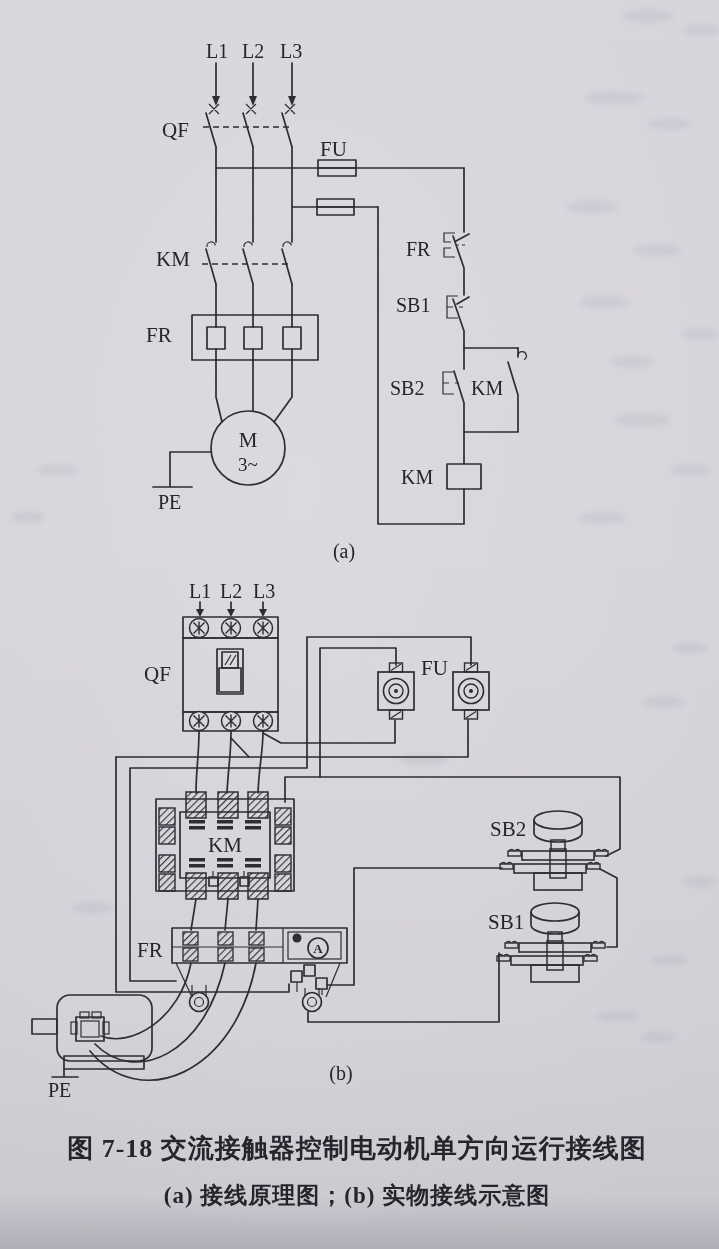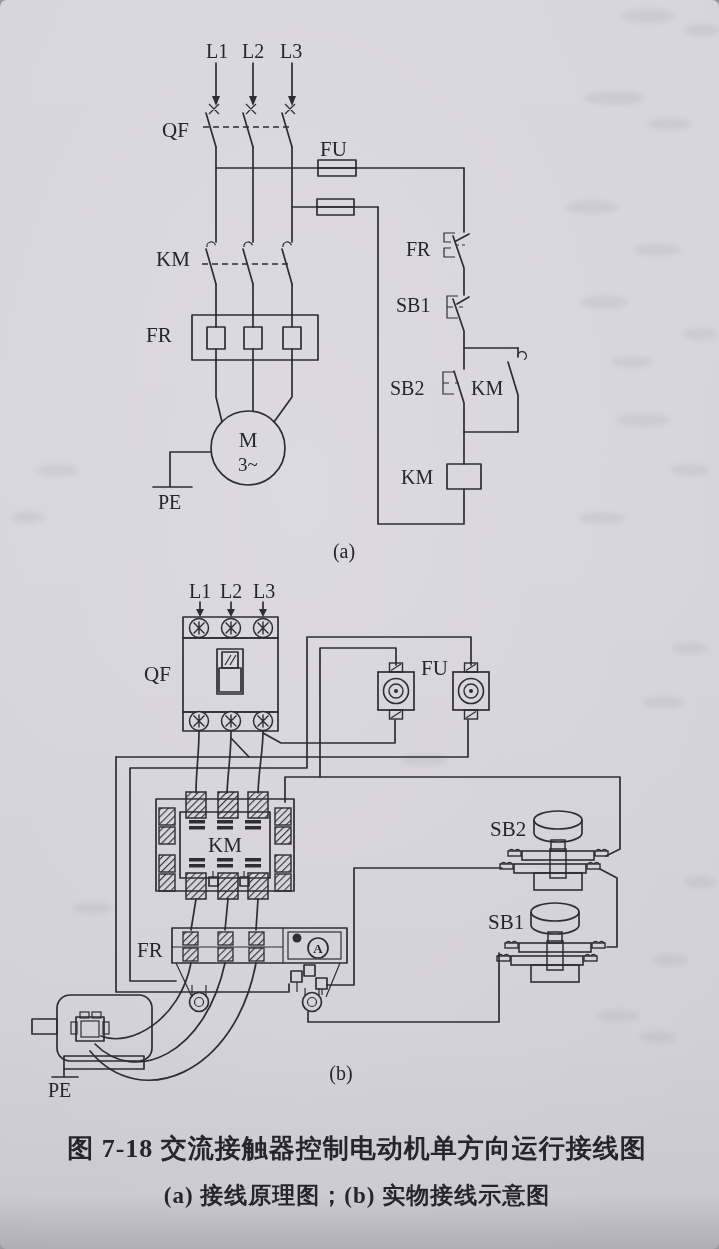--- a/index.html
+++ b/index.html
@@ -1,17 +1,17 @@
 <!DOCTYPE html>
 <html><head>
 <meta charset="utf-8">
 <style>
   html,body{margin:0;padding:0;background:#9a98a0;}
   #page{position:relative;width:719px;height:1249px;margin:0 auto;overflow:hidden;
-        font-family:"Liberation Serif","DejaVu Serif",serif;border-radius:7px;}
+        font-family:"Liberation Serif","DejaVu Serif",serif;}
   svg{position:absolute;left:0;top:0;}
   .lbl{fill:#26252b;font-family:"Liberation Serif","DejaVu Serif",serif;}
   .cap{fill:#26252c;font-family:"Liberation Serif","DejaVu Serif",serif;font-weight:600;}
   .wire{fill:none;stroke:#2e2d33;stroke-width:1.7;stroke-linecap:round;stroke-linejoin:round;}
   .thin{fill:none;stroke:#2e2d33;stroke-width:1.2;}
   .comp{fill:none;stroke:#2e2d33;stroke-width:1.7;stroke-linejoin:round;}
   .dash{fill:none;stroke:#2e2d33;stroke-width:1.4;stroke-dasharray:6 4;}
   .fillink{fill:#2e2d33;stroke:none;}
 </style>
 </head>

